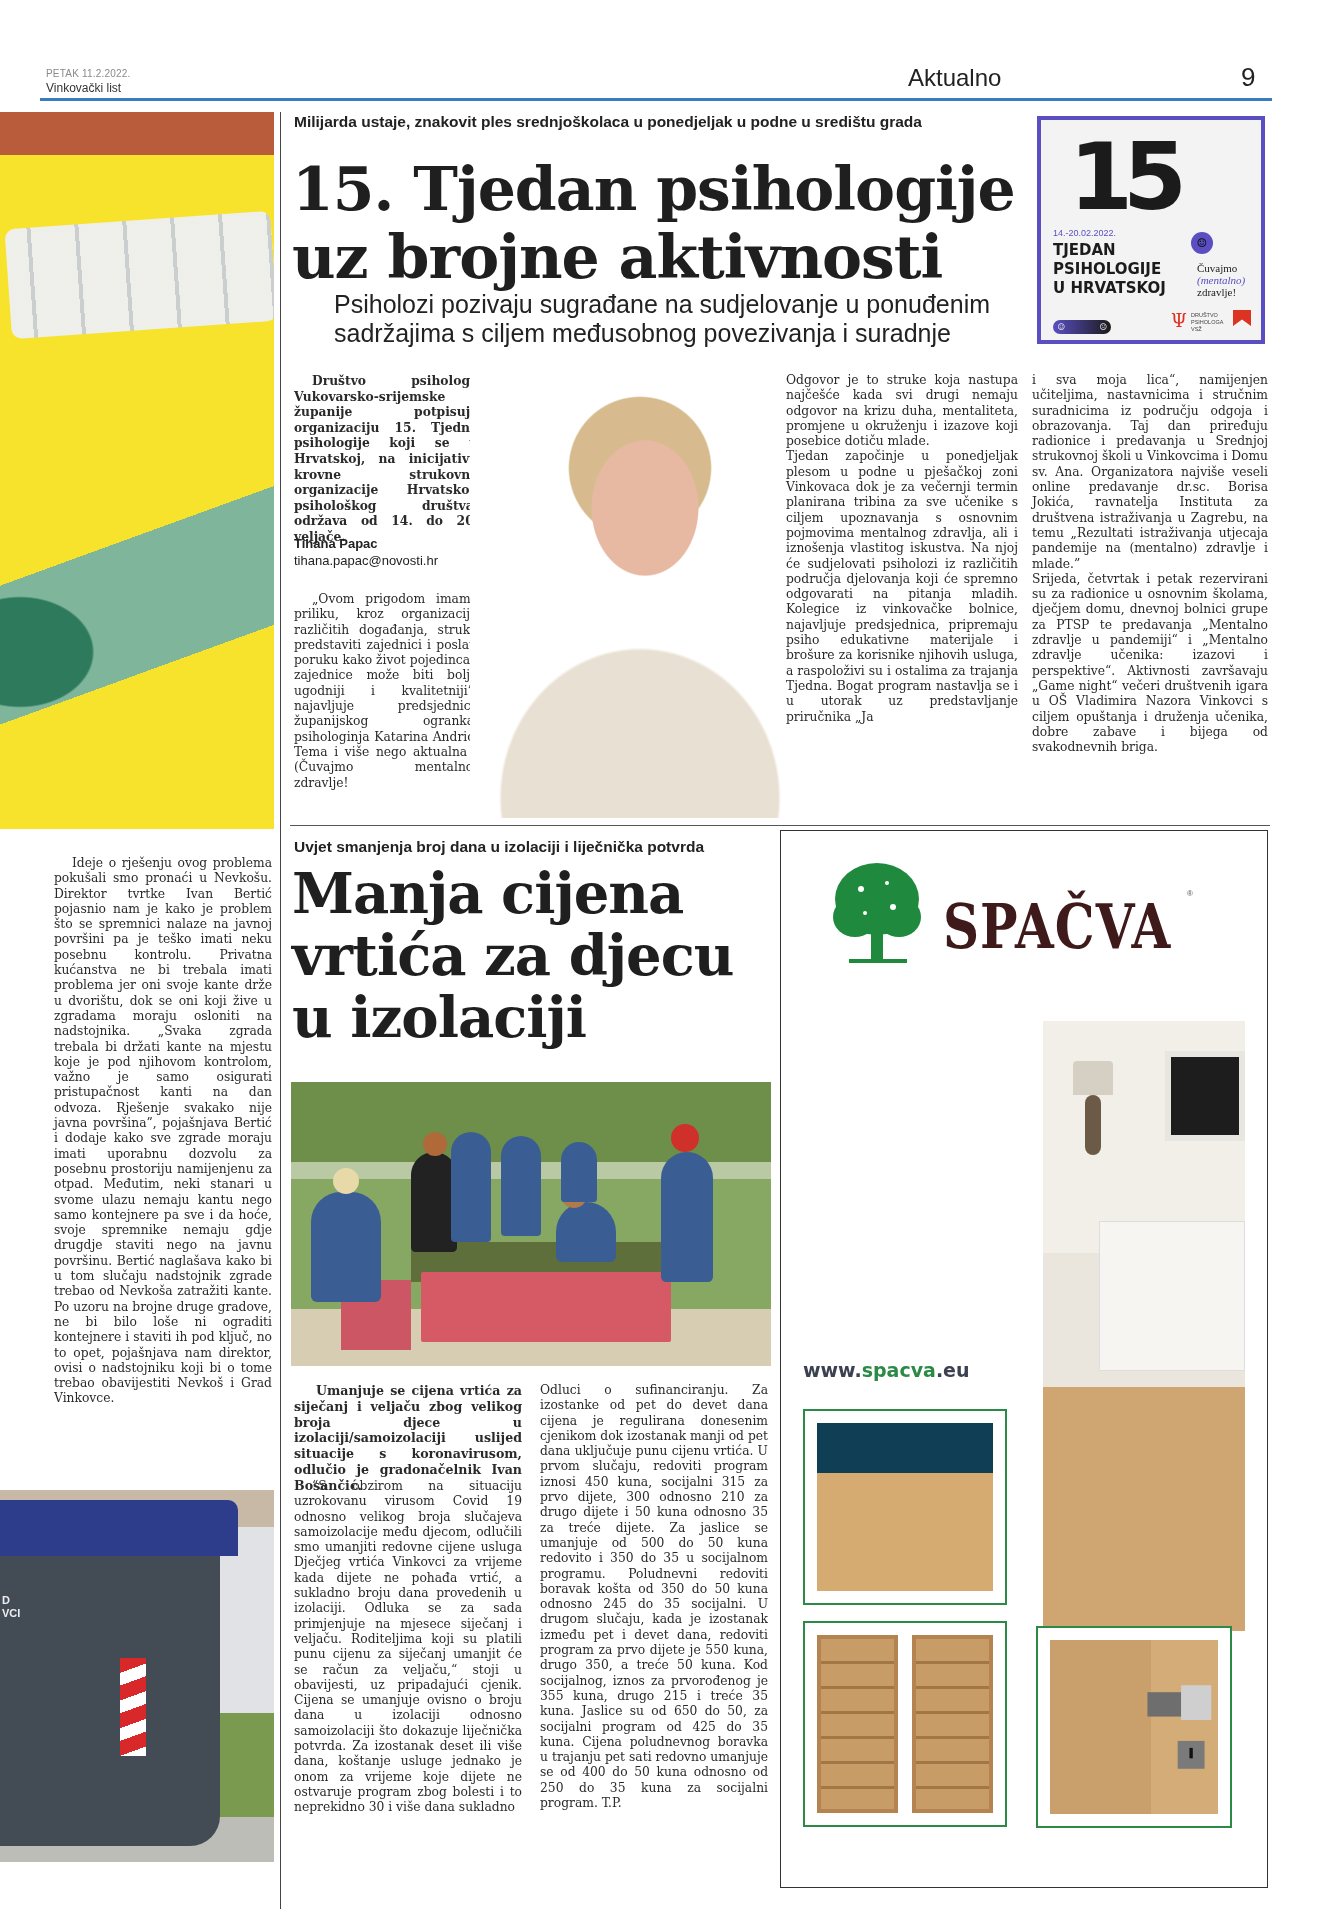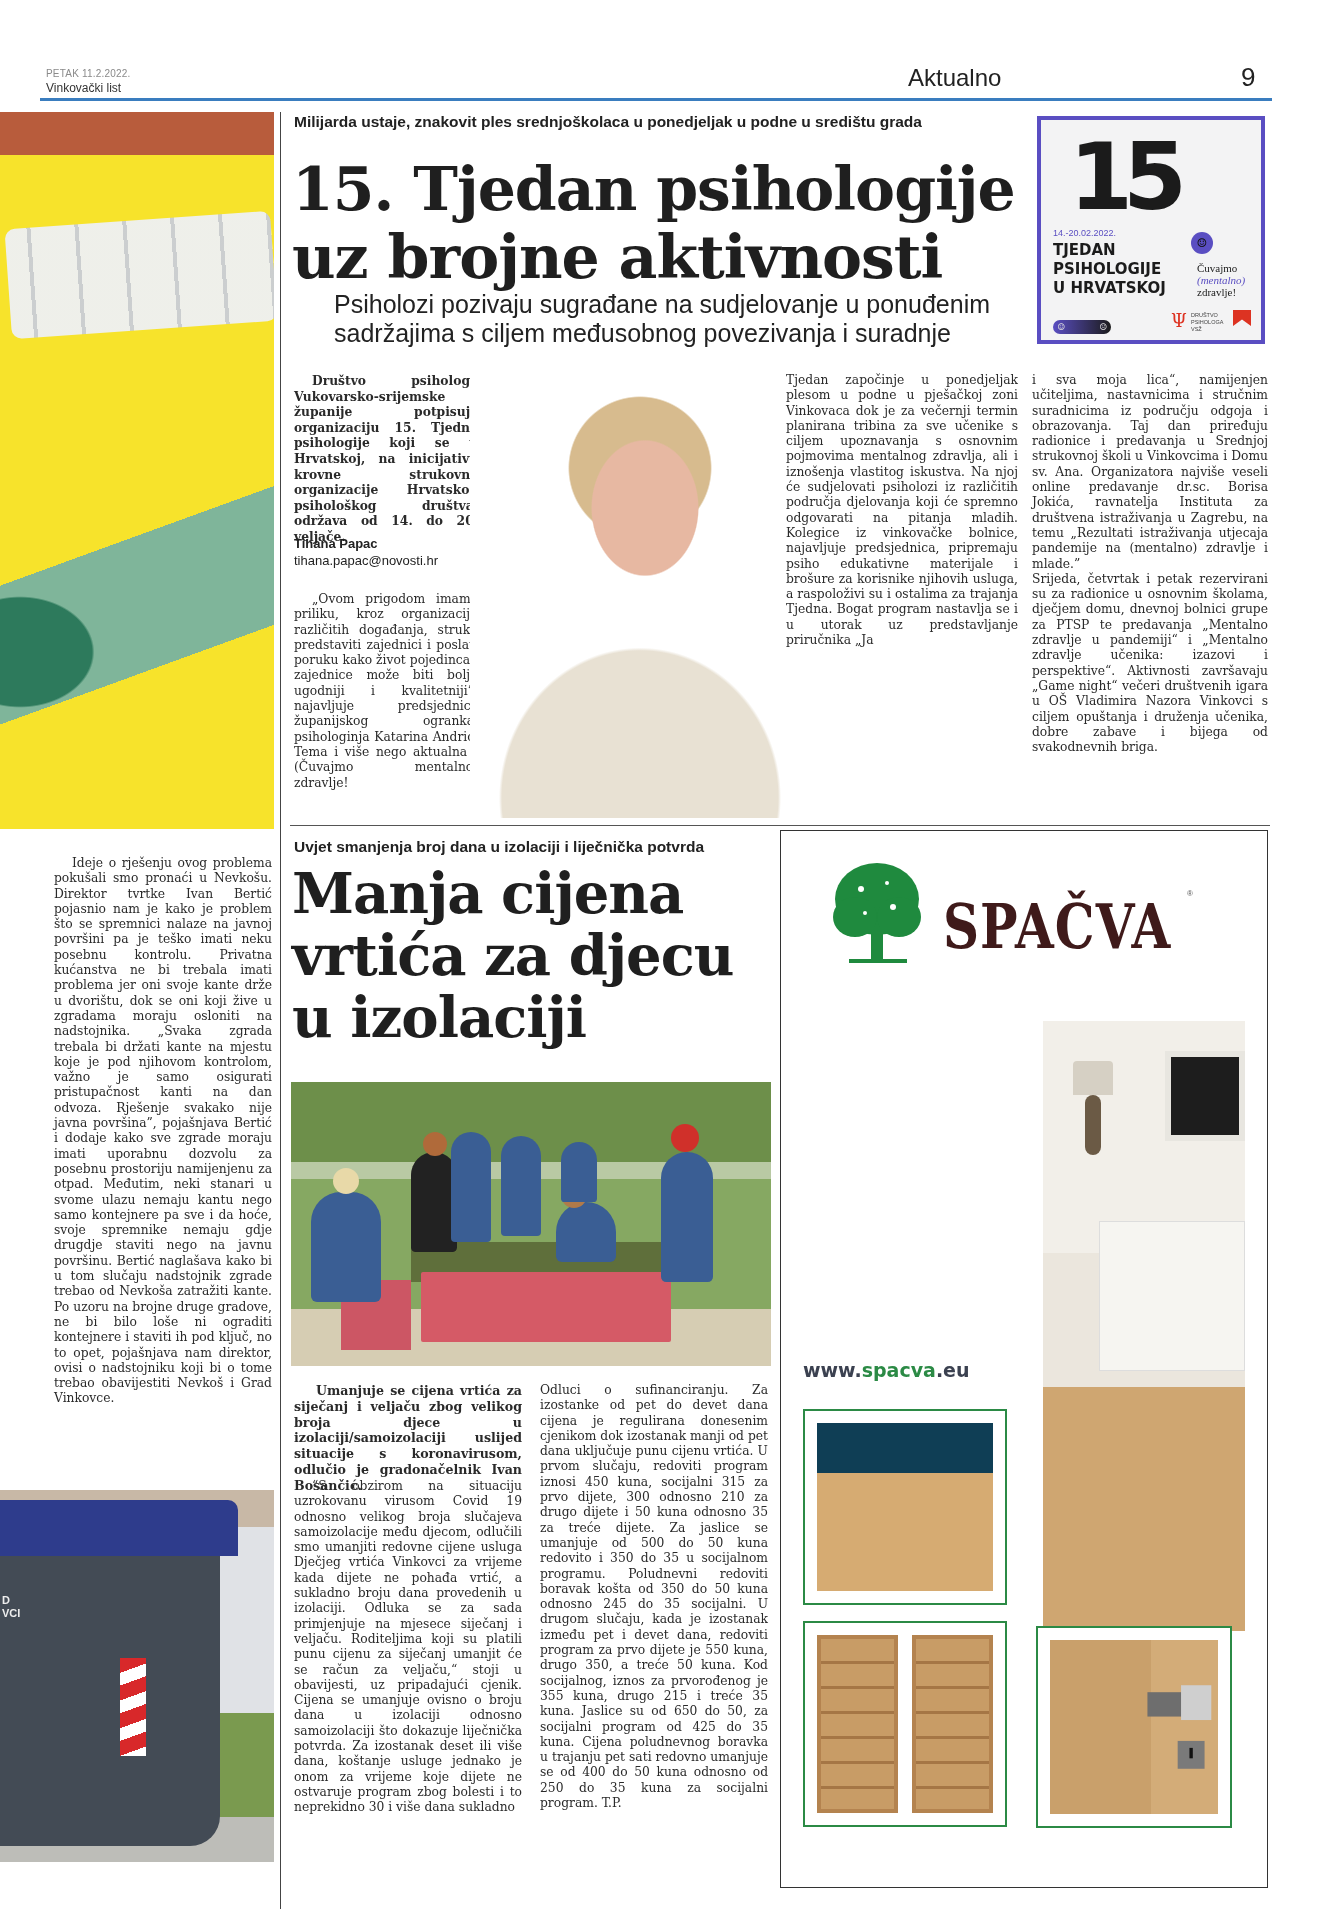--- a/index.html
+++ b/index.html
@@ -160,20 +160,21 @@
 </div>
 
 <div class="abs lead1">Društvo psihologa Vukovarsko-srijemske županije potpisuje organizaciju 15. Tjedna psihologije koji se u Hrvatskoj, na inicijativu krovne strukovne organizacije Hrvatskog psihološkog društva, održava od 14. do 20. veljače.</div>
 <div class="abs byline-name">Tihana Papac</div>
 <div class="abs byline-email">tihana.papac@novosti.hr</div>
 <div class="abs body-text a1c1">„Ovom prigodom imamo priliku, kroz organizaciju različitih događanja, struku predstaviti zajednici i poslati poruku kako život pojedinca i zajednice može biti bolji, ugodniji i kvalitetniji”, najavljuje predsjednica županijskog ogranka, psihologinja Katarina Andrić. Tema i više nego aktualna - (Čuvajmo mentalno) zdravlje!</div>
 
 <div class="abs photo portrait"></div>
 
 <div class="abs body-text a1c2">
+  <p>Odgovor je to struke koja nastupa najčešće kada svi drugi nemaju odgovor na krizu duha, mentaliteta, promjene u okruženju i izazove koji posebice dotiču mlade.</p>
   <p class="indent">Tjedan započinje u ponedjeljak plesom u podne u pješačkoj zoni Vinkovaca dok je za večernji termin planirana tribina za sve učenike s ciljem upoznavanja s osnovnim pojmovima mentalnog zdravlja, ali i iznošenja vlastitog iskustva. Na njoj će sudjelovati psiholozi iz različitih područja djelovanja koji će spremno odgovarati na pitanja mladih. Kolegice iz vinkovačke bolnice, najavljuje predsjednica, pripremaju psiho edukativne materijale i brošure za korisnike njihovih usluga, a raspoloživi su i ostalima za trajanja Tjedna. Bogat program nastavlja se i u utorak uz predstavljanje priručnika „Ja</p>
 </div>
 <div class="abs body-text a1c3">
   <p>i sva moja lica“, namijenjen učiteljima, nastavnicima i stručnim suradnicima iz području odgoja i obrazovanja. Taj dan priređuju radionice i predavanja u Srednjoj strukovnoj školi u Vinkovcima i Domu sv. Ana. Organizatora najviše veseli online predavanje dr.sc. Borisa Jokića, ravnatelja Instituta za društvena istraživanja u Zagrebu, na temu „Rezultati istraživanja utjecaja pandemije na (mentalno) zdravlje i mlade.”</p>
   <p class="indent">Srijeda, četvrtak i petak rezervirani su za radionice u osnovnim školama, dječjem domu, dnevnoj bolnici grupe za PTSP te predavanja „Mentalno zdravlje u pandemiji“ i „Mentalno zdravlje učenika: izazovi i perspektive“. Aktivnosti završavaju „Game night“ večeri društvenih igara u OŠ Vladimira Nazora Vinkovci s ciljem opuštanja i druženja učenika, dobre zabave i bijega od svakodnevnih briga.</p>
 </div>
 
 <div class="abs hrule-mid"></div>
 
 <div class="abs body-text leftcol">Ideje o rješenju ovog problema pokušali smo pronaći u Nevkošu. Direktor tvrtke Ivan Bertić pojasnio nam je kako je problem što se spremnici nalaze na javnoj površini pa je teško imati neku posebnu kontrolu. Privatna kućanstva ne bi trebala imati problema jer oni svoje kante drže u dvorištu, dok se oni koji žive u zgradama moraju osloniti na nadstojnika. „Svaka zgrada trebala bi držati kante na mjestu koje je pod njihovom kontrolom, važno je samo osigurati pristupačnost kanti na dan odvoza. Rješenje svakako nije javna površina”, pojašnjava Bertić i dodaje kako sve zgrade moraju imati uporabnu dozvolu za posebnu prostoriju namijenjenu za otpad. Međutim, neki stanari u svome ulazu nemaju kantu nego samo kontejnere pa sve i da hoće, svoje spremnike nemaju gdje drugdje staviti nego na javnu površinu. Bertić naglašava kako bi u tom slučaju nadstojnik zgrade trebao od Nevkoša zatražiti kante. Po uzoru na brojne druge gradove, ne bi bilo loše ni ograditi kontejnere i staviti ih pod ključ, no to opet, pojašnjava nam direktor, ovisi o nadstojniku koji bi o tome trebao obavijestiti Nevkoš i Grad Vinkovce.</div>

